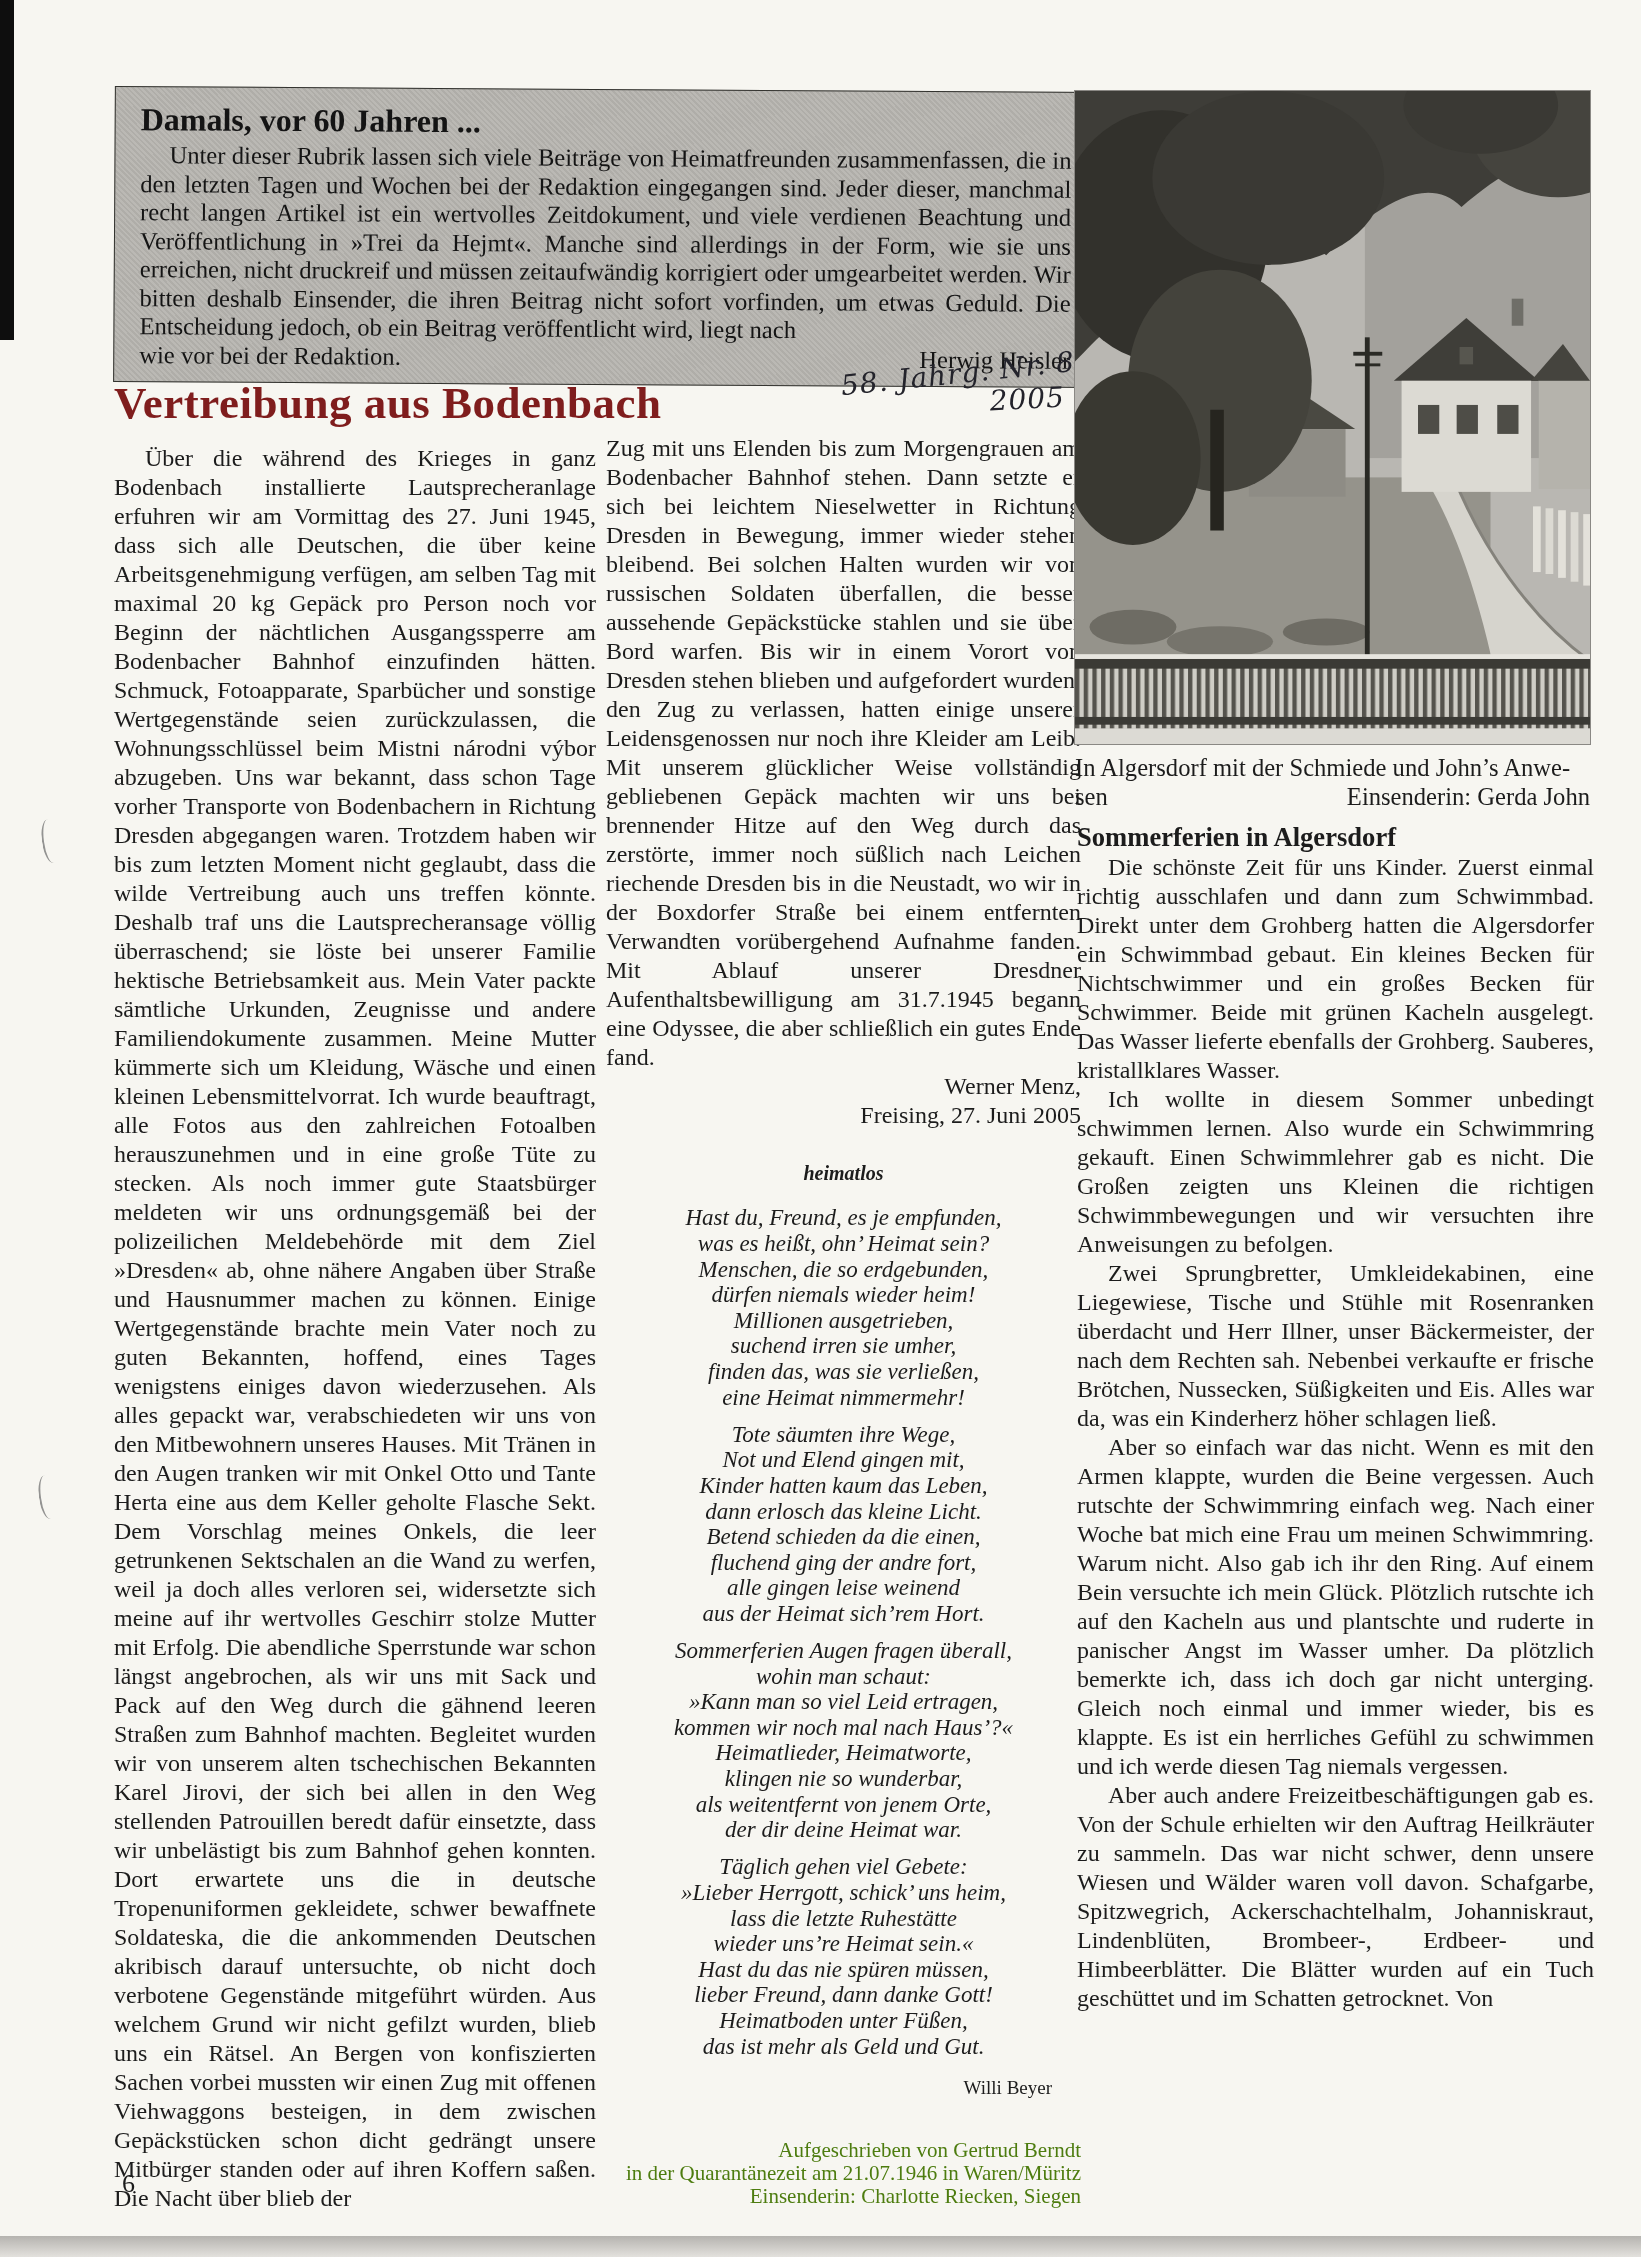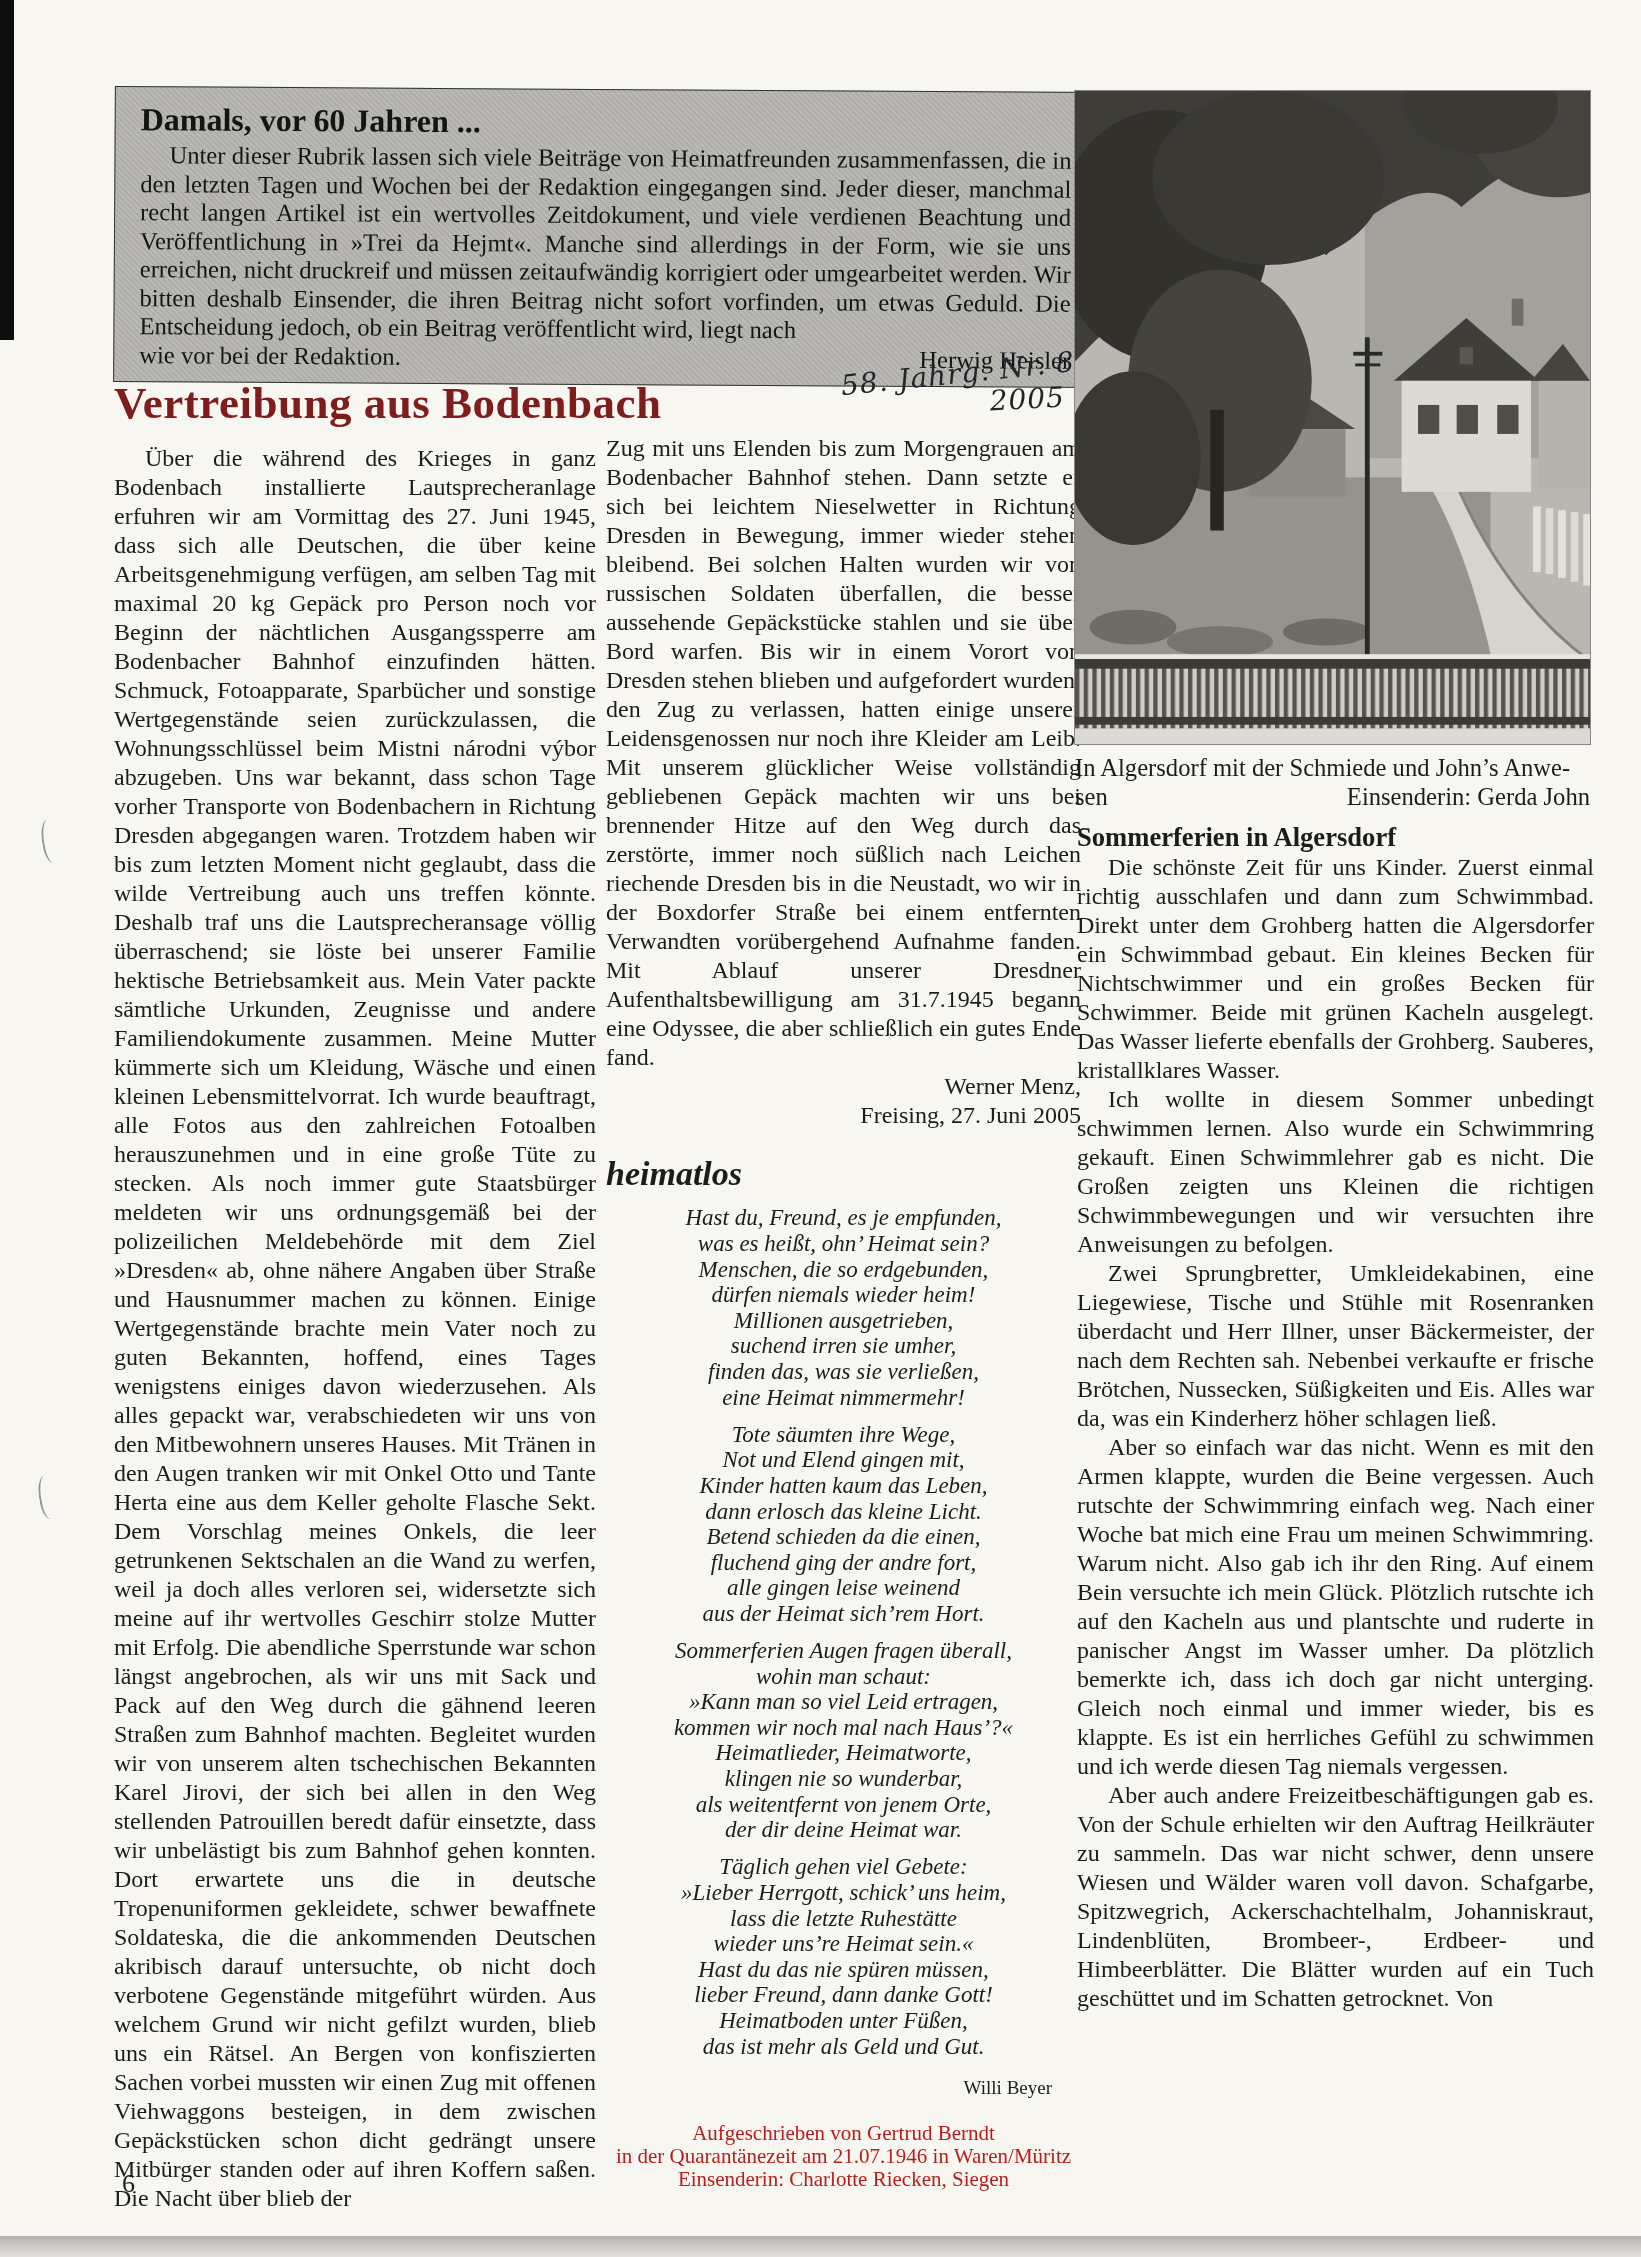--- a/index.html
+++ b/index.html
@@ -40,27 +40,27 @@
   .handwritten .hw2{text-align:right;padding-right:13.5px;transform:rotate(3deg);}
   
   .body-text{font-size:24px;line-height:29px;text-align:justify;}
   .col1{left:114px;top:444px;width:482px;}
   .col2{left:606px;top:434px;width:475px;}
   .col3{left:1077px;top:821px;width:517px;}
   .para{margin:0;text-indent:31px;}
   .para-noindent{margin:0;text-indent:0;}
   .sig-right{text-align:right;font-size:24px;line-height:29px;}
   
-  .poem-title{text-align:left;font-weight:bold;font-style:italic;
-    font-size:34px;margin:29px 0 17.4px 0;}
+  .poem-title{text-align:center;font-weight:bold;font-style:italic;
+    font-size:20px;margin:29px 0 17.4px 0;}
   .stanza{white-space:pre-line;text-align:center;font-style:italic;
     font-size:23px;line-height:25.6px;margin:0 0 11.6px 0;}
   .poem-author{text-align:right;font-size:19px;margin:13.5px 29px 0 0;}
   .poem-footnote{white-space:pre-line;font-size:21px;line-height:23px;
-    margin-top:20px;text-align:center;color:#b91c1c;}
+    margin-top:37px;text-align:right;color:#4d7c0f;}
   
   .photo-frame{left:1075px;top:91px;width:515px;height:653px;outline:1px solid #8a8884;}
   .photo-caption{left:1075px;top:753px;width:515px;font-size:24.6px;line-height:29px;}
   .caption-row{display:flex;justify-content:space-between;}
   
   .a2-title{font-weight:bold;font-size:26.6px;line-height:32px;margin:0;text-align:left;}
   .a2-subtitle{font-weight:bold;font-size:25.6px;line-height:31px;margin:0 0 5.8px 0;text-align:left;}
   .page-number{left:122px;top:2169px;font-size:26px;}
   b.inline-bold{font-weight:normal;}
 </style>

